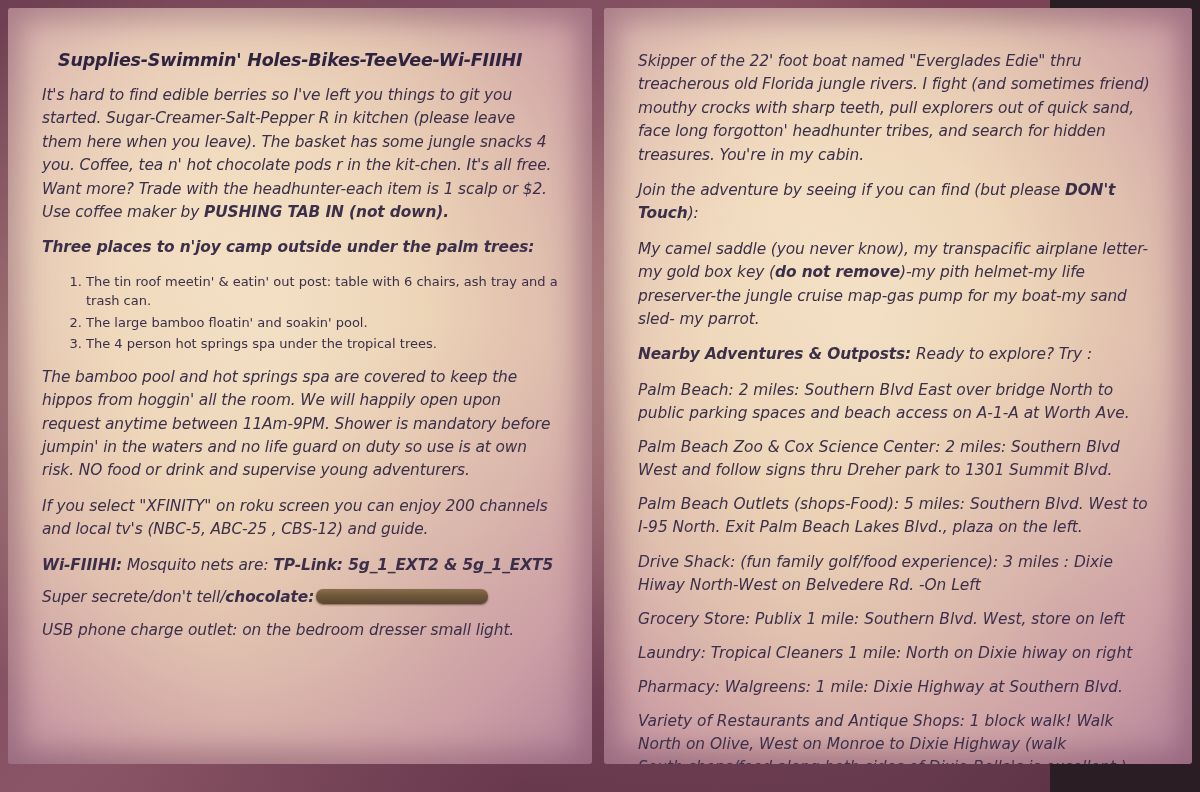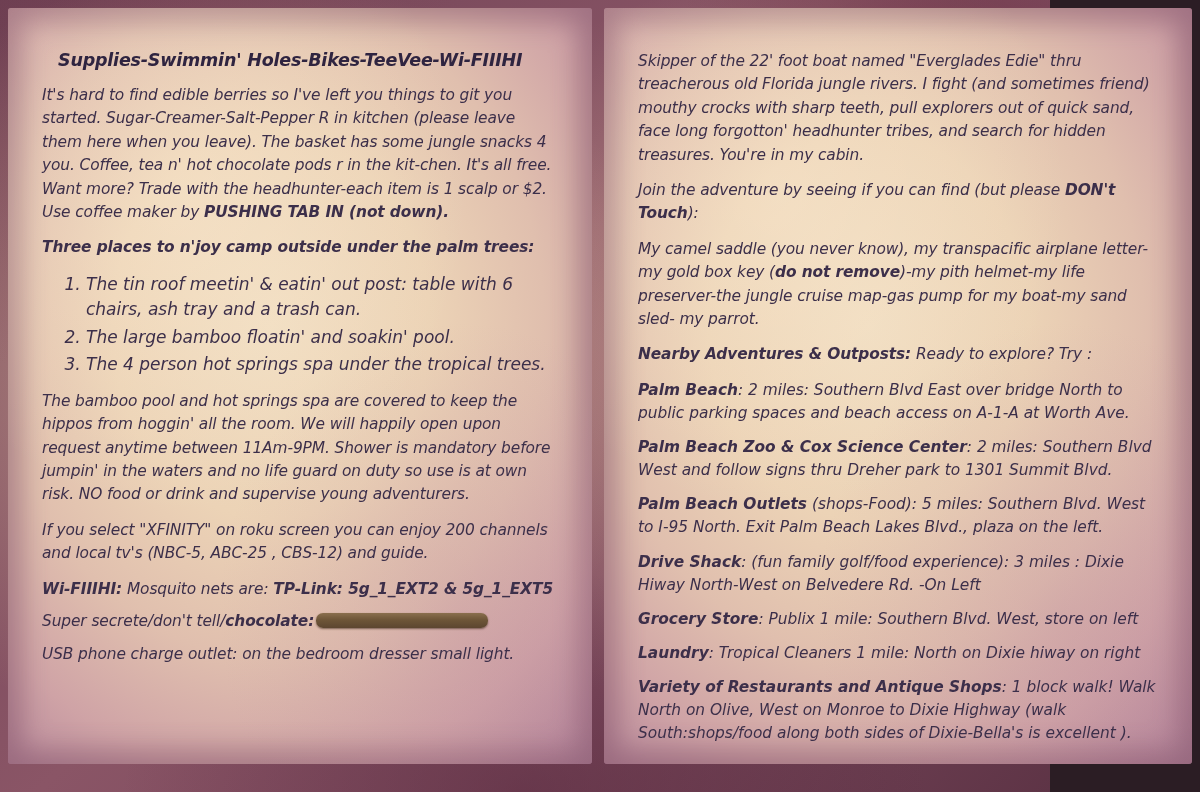--- a/index.html
+++ b/index.html
@@ -84,37 +84,36 @@
     font-style: italic;
     margin: 0 0 12px 0;
     color: #3c2f4a;
     letter-spacing: -0.1px;
   }
   p.tight { margin-bottom: 9px; }
 
   .b { font-weight: bold; font-style: italic; }
 
   ol.list {
-    font-size: 17px;
+    font-size: 13px;
     line-height: 1.5;
-    font-style: italic;
     margin: 4px 0 12px 0;
     padding-left: 44px;
     color: #3c2f4a;
   }
   ol.list li { margin-bottom: 2px; }
 
   .entry {
     font-size: 15.4px;
     line-height: 1.5;
     font-style: italic;
     margin: 0 0 11px 0;
     color: #3c2f4a;
   }
-  .entry .label { font-weight: bold; }
+  .entry .label { font-weight: normal; }
 
   .redaction {
     display: inline-block;
     width: 172px;
     height: 15px;
     vertical-align: -2px;
     margin-left: 2px;
     border-radius: 7px;
     background:
       linear-gradient(180deg, #8a6f4e 0%, #6e5638 45%, #5c4630 100%);
@@ -176,19 +175,20 @@
       <p class="entry"><span class="label">Palm Beach Zoo &amp; Cox Science Center</span><span>: 2 miles: Southern Blvd West and follow signs thru Dreher park to 1301 Summit Blvd.</span></p>
 
       <p class="entry"><span class="label">Palm Beach Outlets</span><span> (shops-Food): 5 miles: Southern Blvd. West to I-95 North. Exit Palm Beach Lakes Blvd., plaza on the left.</span></p>
 
       <p class="entry"><span class="label">Drive Shack</span><span>: (fun family golf/food experience): 3 miles : Dixie Hiway North-West on Belvedere Rd. -On Left</span></p>
 
       <p class="entry"><span class="label">Grocery Store</span><span>: Publix 1 mile: Southern Blvd. West, store on left</span></p>
 
       <p class="entry"><span class="label">Laundry</span><span>: Tropical Cleaners 1 mile: North on Dixie hiway on right</span></p>
 
+      <p class="entry"><span class="label">Pharmacy</span><span>: Walgreens: 1 mile: Dixie Highway at Southern Blvd.</span></p>
 
       <p class="entry"><span class="label">Variety of Restaurants and Antique Shops</span><span>: 1 block walk! Walk North on Olive, West on Monroe to Dixie Highway (walk South:shops/food along both sides of Dixie-Bella's is excellent ).</span></p>
 
     </div>
   </div>
 
 </div>
 
 </body></html>

